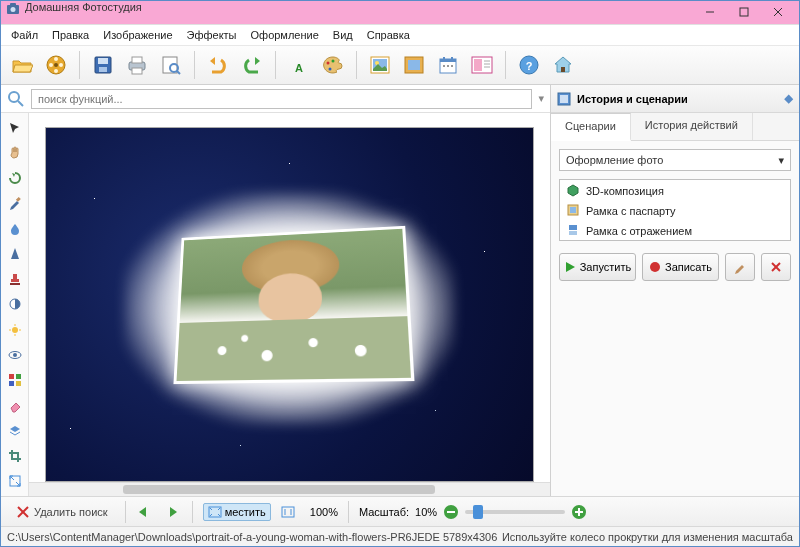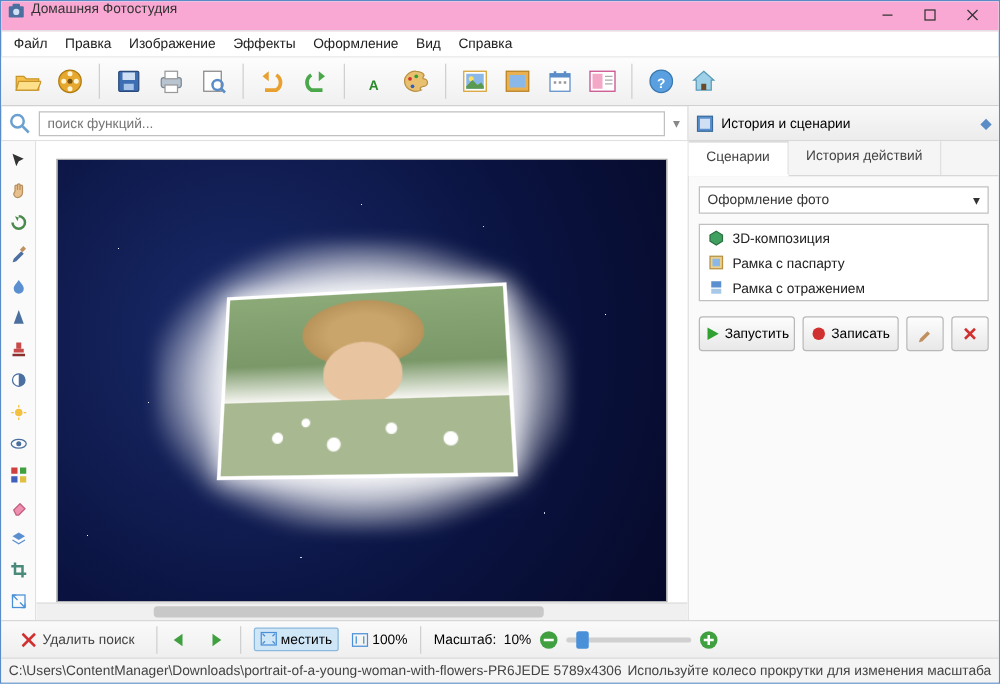--- a/index.html
+++ b/index.html
@@ -338,21 +338,21 @@
   </div>
 
   <div class="rightpanel">
     <div class="panelhead">
       <span>
           <svg width="14" height="14">
             <rect x="1" y="1" width="12" height="12" fill="#5a90d0" stroke="#3a6a9a"></rect>
             <rect x="3" y="3" width="8" height="8" fill="#cfe0f4"></rect>
           </svg>
         </span>
-      <span style="font-weight:normal">История и сценарии</span>
+      <span style="font-weight:bold">История и сценарии</span>
       <span class="pin">◆</span>
     </div>
     <div class="tabs">
       <div class="tab active">Сценарии</div>
       <div class="tab">История действий</div>
     </div>
     <div class="combo">
       <span>Оформление фото</span>
       <span>▾</span>
     </div>
@@ -432,21 +432,21 @@
       </svg>
     </span>
   <div class="bsep"></div>
   <span class="zactive">
     <svg width="14" height="12" style="display:inline;vertical-align:-2px">
         <rect x="1" y="1" width="12" height="10" fill="none" stroke="#4a90d9"></rect>
         <path d="M4 4l-2-2M10 4l2-2M4 8l-2 2M10 8l2 2" stroke="#4a90d9"></path>
       </svg>
     <span>местить</span>
   </span>
-  <span style="display:flex;align-items:center;gap:3px">
+  <span style="display:flex;align-items:center;gap:15px">
     <svg width="14" height="12">
         <rect x="1" y="1" width="12" height="10" fill="none" stroke="#4a90d9"></rect>
         <line x1="4" y1="3" x2="4" y2="9" stroke="#4a90d9"></line>
         <line x1="10" y1="3" x2="10" y2="9" stroke="#4a90d9"></line>
       </svg>
     <span>100%</span>
   </span>
   <div class="bsep"></div>
   <div class="zoomseg">
     <span>Масштаб:</span>

